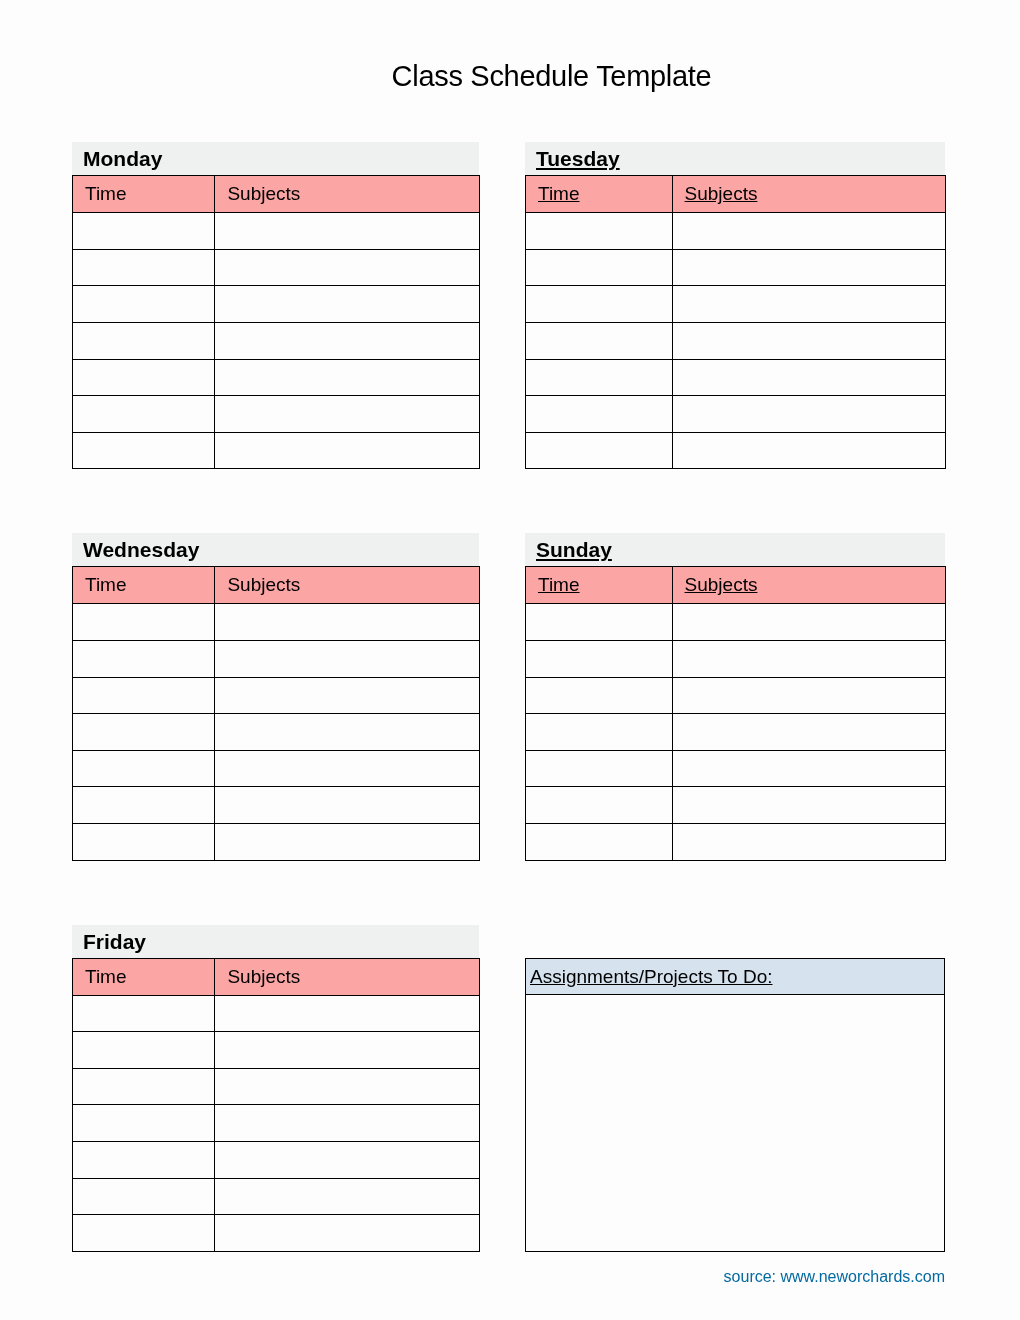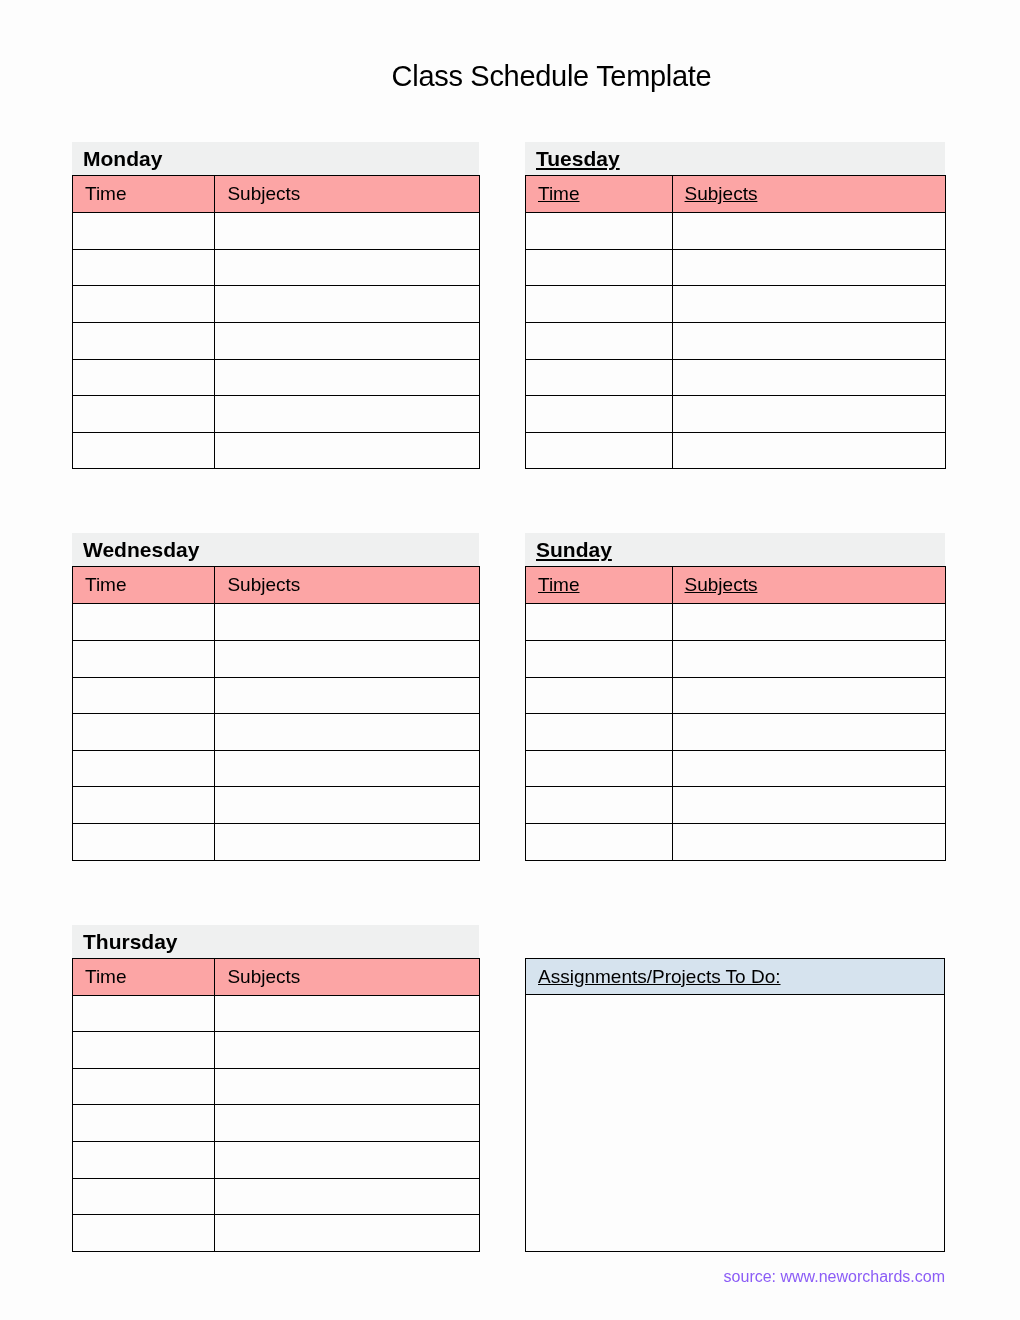--- a/index.html
+++ b/index.html
@@ -56,34 +56,34 @@
     padding: 0 0 0 12px;
     background: #fdfdfd;
   }
 
   .assign { margin-top: 33px; }
   .assign-header {
     background: #d6e3ee;
     border: 1px solid #000;
     height: 35px; line-height: 35px;
     font-size: 19px;
-    padding-left: 12px;
+    padding-left: 4px;
   }
   .assign-body {
     border: 1px solid #000;
     border-top: none;
     height: 256px;
     background: #fdfdfd;
   }
 
   .footer {
     margin: 16px 75px 0 0;
     text-align: right;
     font-size: 16px;
-    color: #8b5cf6;
+    color: #0369a1;
     padding-left: 48px;
   }
 </style>
 </head>
 <body>
 
 <h1 class="page-title">Class Schedule Template</h1>
 
 <div class="row row-1">
   <section class="col-l">
@@ -250,21 +250,21 @@
             <td></td>
             <td></td>
           </tr>
         </tbody>
     </table>
   </section>
 </div>
 
 <div class="row row-3">
   <section class="col-l">
-    <div class="day-header">Thursday</div>
+    <div class="day-header">Friday</div>
     <table class="sched">
       <thead>
         <tr>
           <th class="time-col">Time</th>
           <th>Subjects</th>
         </tr>
       </thead>
       <tbody>
           <tr>
             <td></td>

